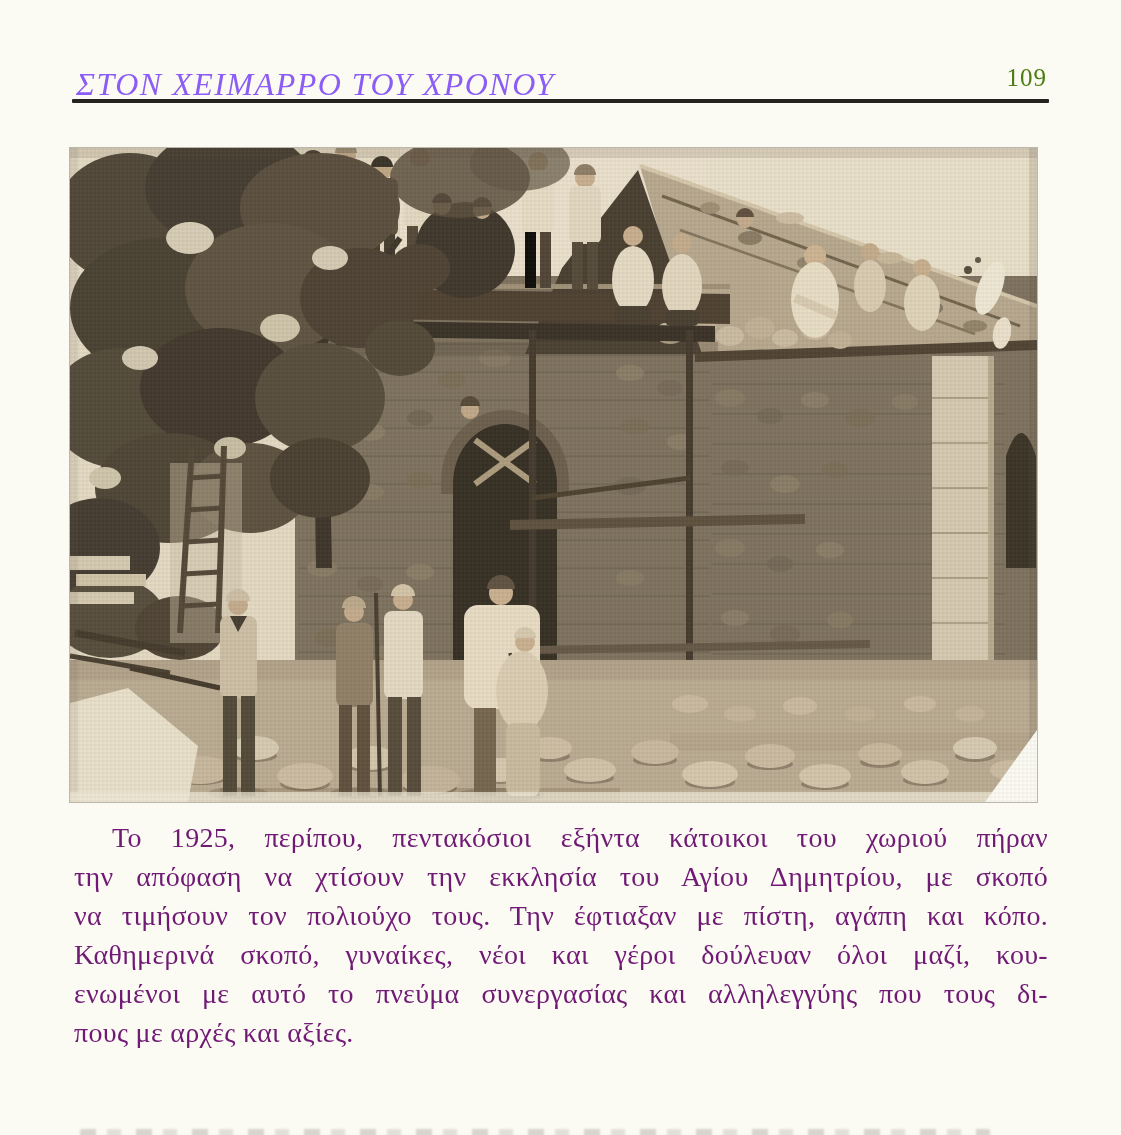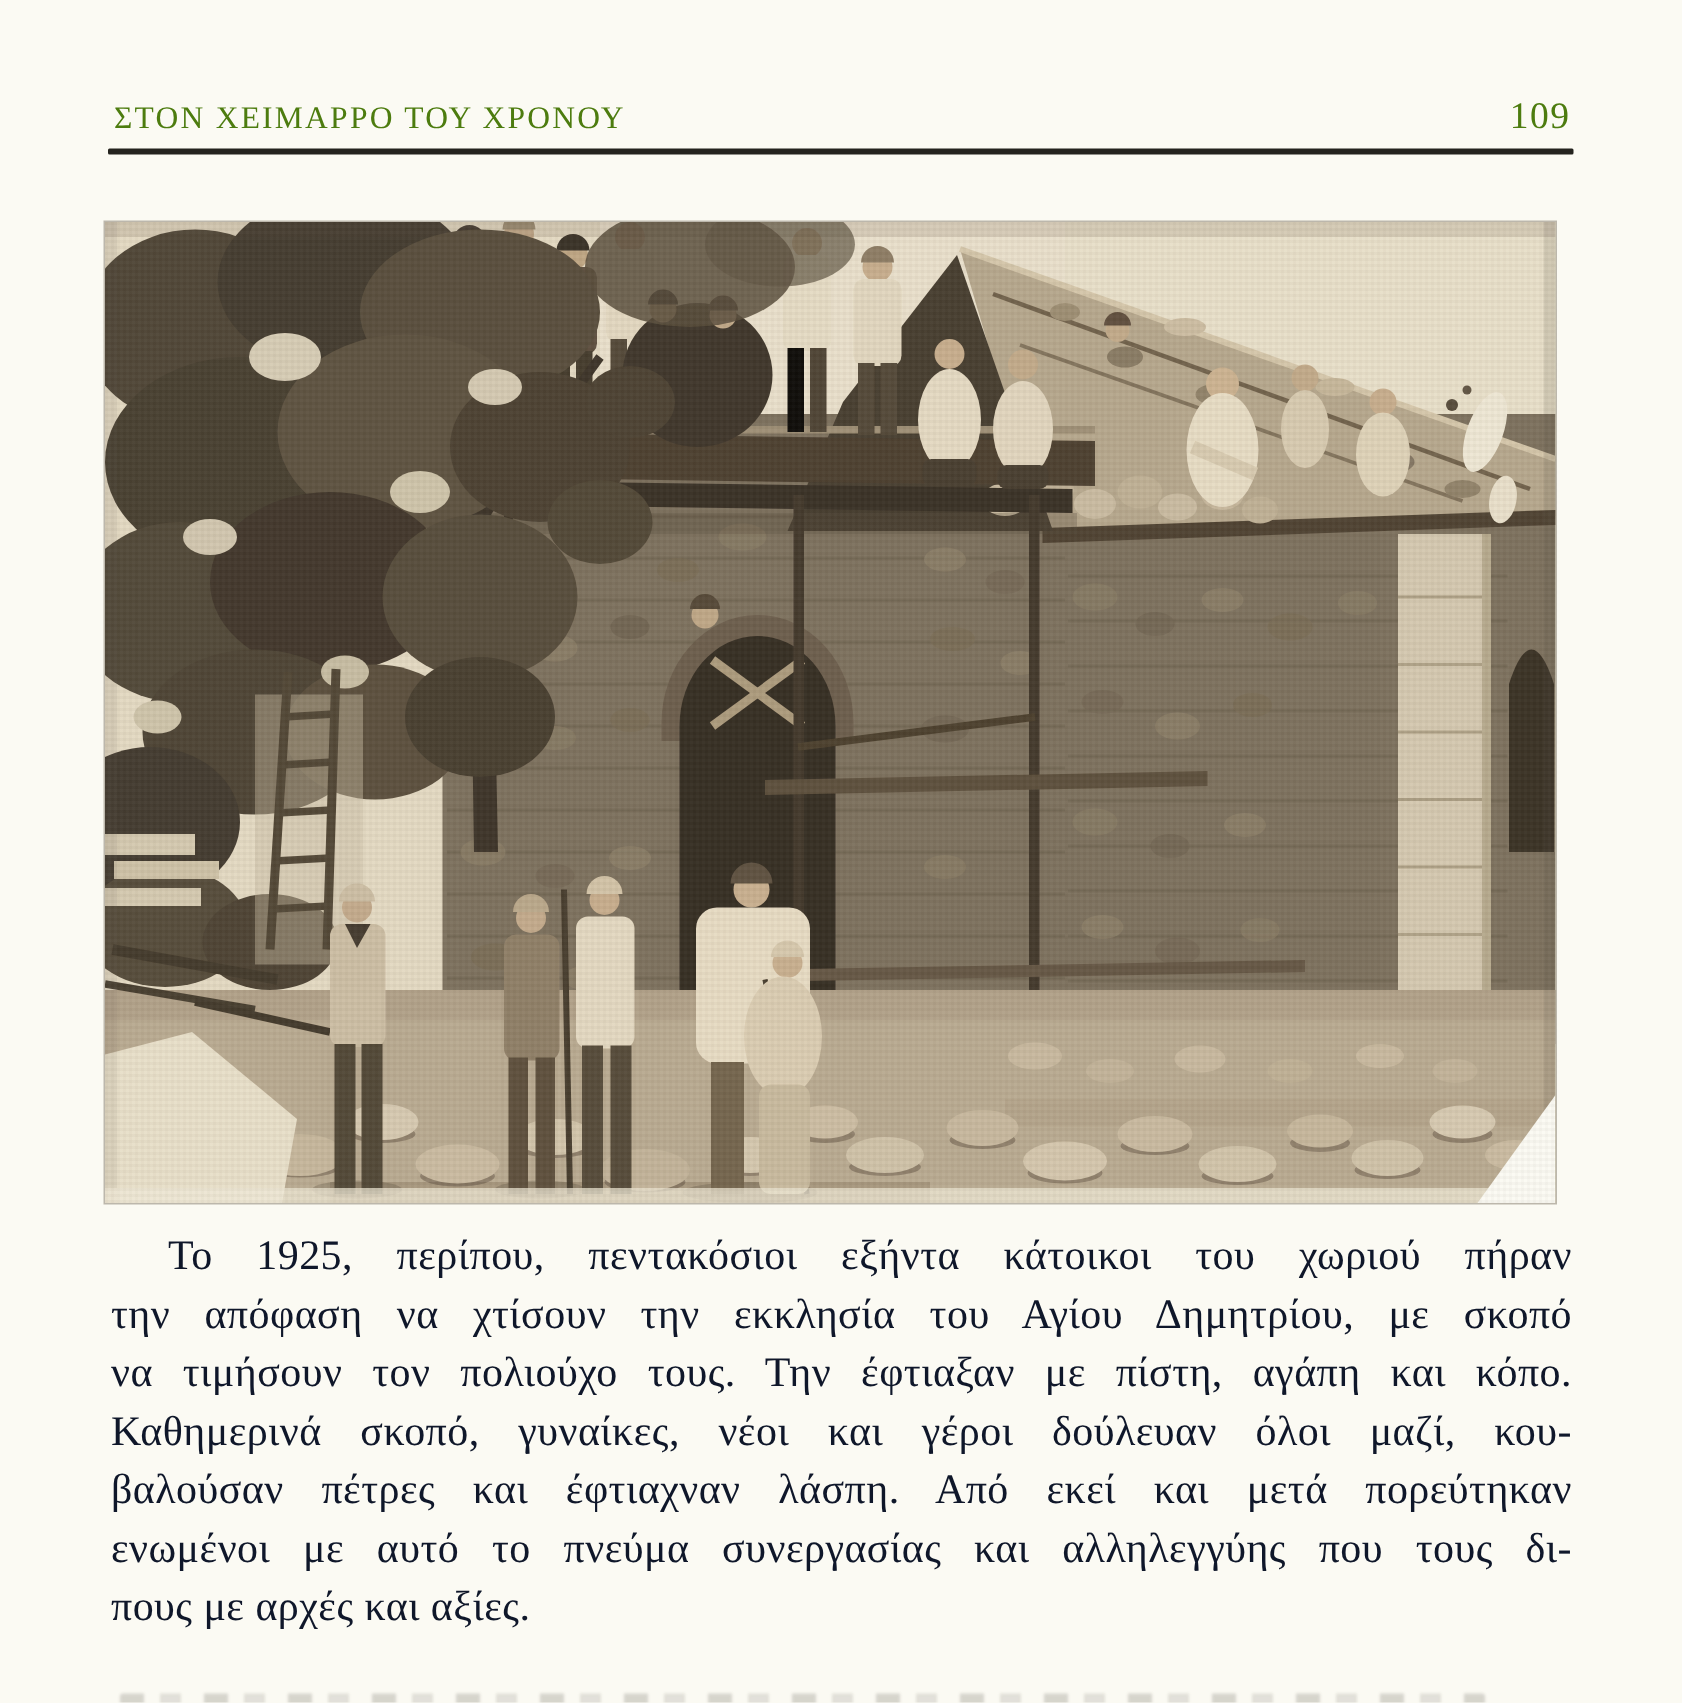--- a/index.html
+++ b/index.html
@@ -3,21 +3,21 @@
 <meta charset="utf-8">
 <style>
   html,body{margin:0;padding:0;}
   body{
     width:1121px;height:1135px;position:relative;overflow:hidden;
     background:#fbfaf3;
     font-family:"Liberation Serif","DejaVu Serif",serif;
   }
   .running-title{
     position:absolute;left:76px;top:66px;
-    font-size:21px;letter-spacing:1.5px;color:#4d7c0f;white-space:nowrap;
+    font-size:32px;letter-spacing:1.5px;color:#8b5cf6;white-space:nowrap;font-style:italic;
   }
   .page-number{
     position:absolute;right:74px;top:64px;
     font-size:25px;letter-spacing:1px;color:#4d7c0f;
   }
   .header-rule{
     position:absolute;left:72px;top:99px;width:977px;height:4px;
     background:#24231e;border-radius:1px;
   }
   .photo{
@@ -27,21 +27,21 @@
   }
   .photo svg{display:block;width:100%;height:100%;}
   .grain{
     position:absolute;inset:0;pointer-events:none;
     background:
       repeating-linear-gradient(0deg, rgba(60,50,35,.03) 0 2px, rgba(255,253,246,.02) 2px 4px),
       repeating-linear-gradient(90deg, rgba(60,50,35,.022) 0 2px, rgba(255,253,246,.02) 2px 4px);
   }
   .bodytext{
     position:absolute;left:74px;top:818px;width:974px;
-    color:#0f172a;font-size:28px;letter-spacing:.3px;
+    color:#701a75;font-size:28px;letter-spacing:.3px;
   }
   .line{
     height:39px;line-height:39px;overflow:hidden;
     text-align:justify;text-align-last:justify;
   }
   .line.first{text-indent:38px;}
   .line.last{text-align:center;text-align-last:left;}
   .ghost-line{
     position:absolute;left:80px;top:1129px;width:910px;height:8px;
     opacity:.42;filter:blur(1.2px);border-radius:2px;
@@ -431,18 +431,17 @@
     <polygon points="915,654 967,654 967,582" fill="#fbfaf3"></polygon>
   </svg>
   <div class="grain"></div>
 </figure>
 
 <div class="bodytext">
   <div class="line first">Το 1925, περίπου, πεντακόσιοι εξήντα κάτοικοι του χωριού πήραν</div>
   <div class="line">την απόφαση να χτίσουν την εκκλησία του Αγίου Δημητρίου, με σκοπό</div>
   <div class="line">να τιμήσουν τον πολιούχο τους. Την έφτιαξαν με πίστη, αγάπη και κόπο.</div>
   <div class="line">Καθημερινά σκοπό, γυναίκες, νέοι και γέροι δούλευαν όλοι μαζί, κου-</div>
-  <div class="line">βαλούσαν πέτρες και έφτιαχναν λάσπη. Από εκεί και μετά πορεύτηκαν</div>
   <div class="line">ενωμένοι με αυτό το πνεύμα συνεργασίας και αλληλεγγύης που τους δι-</div>
   <div class="line last">πους με αρχές και αξίες.</div>
 </div>
 
 <div class="ghost-line"></div>
 
 </body></html>

